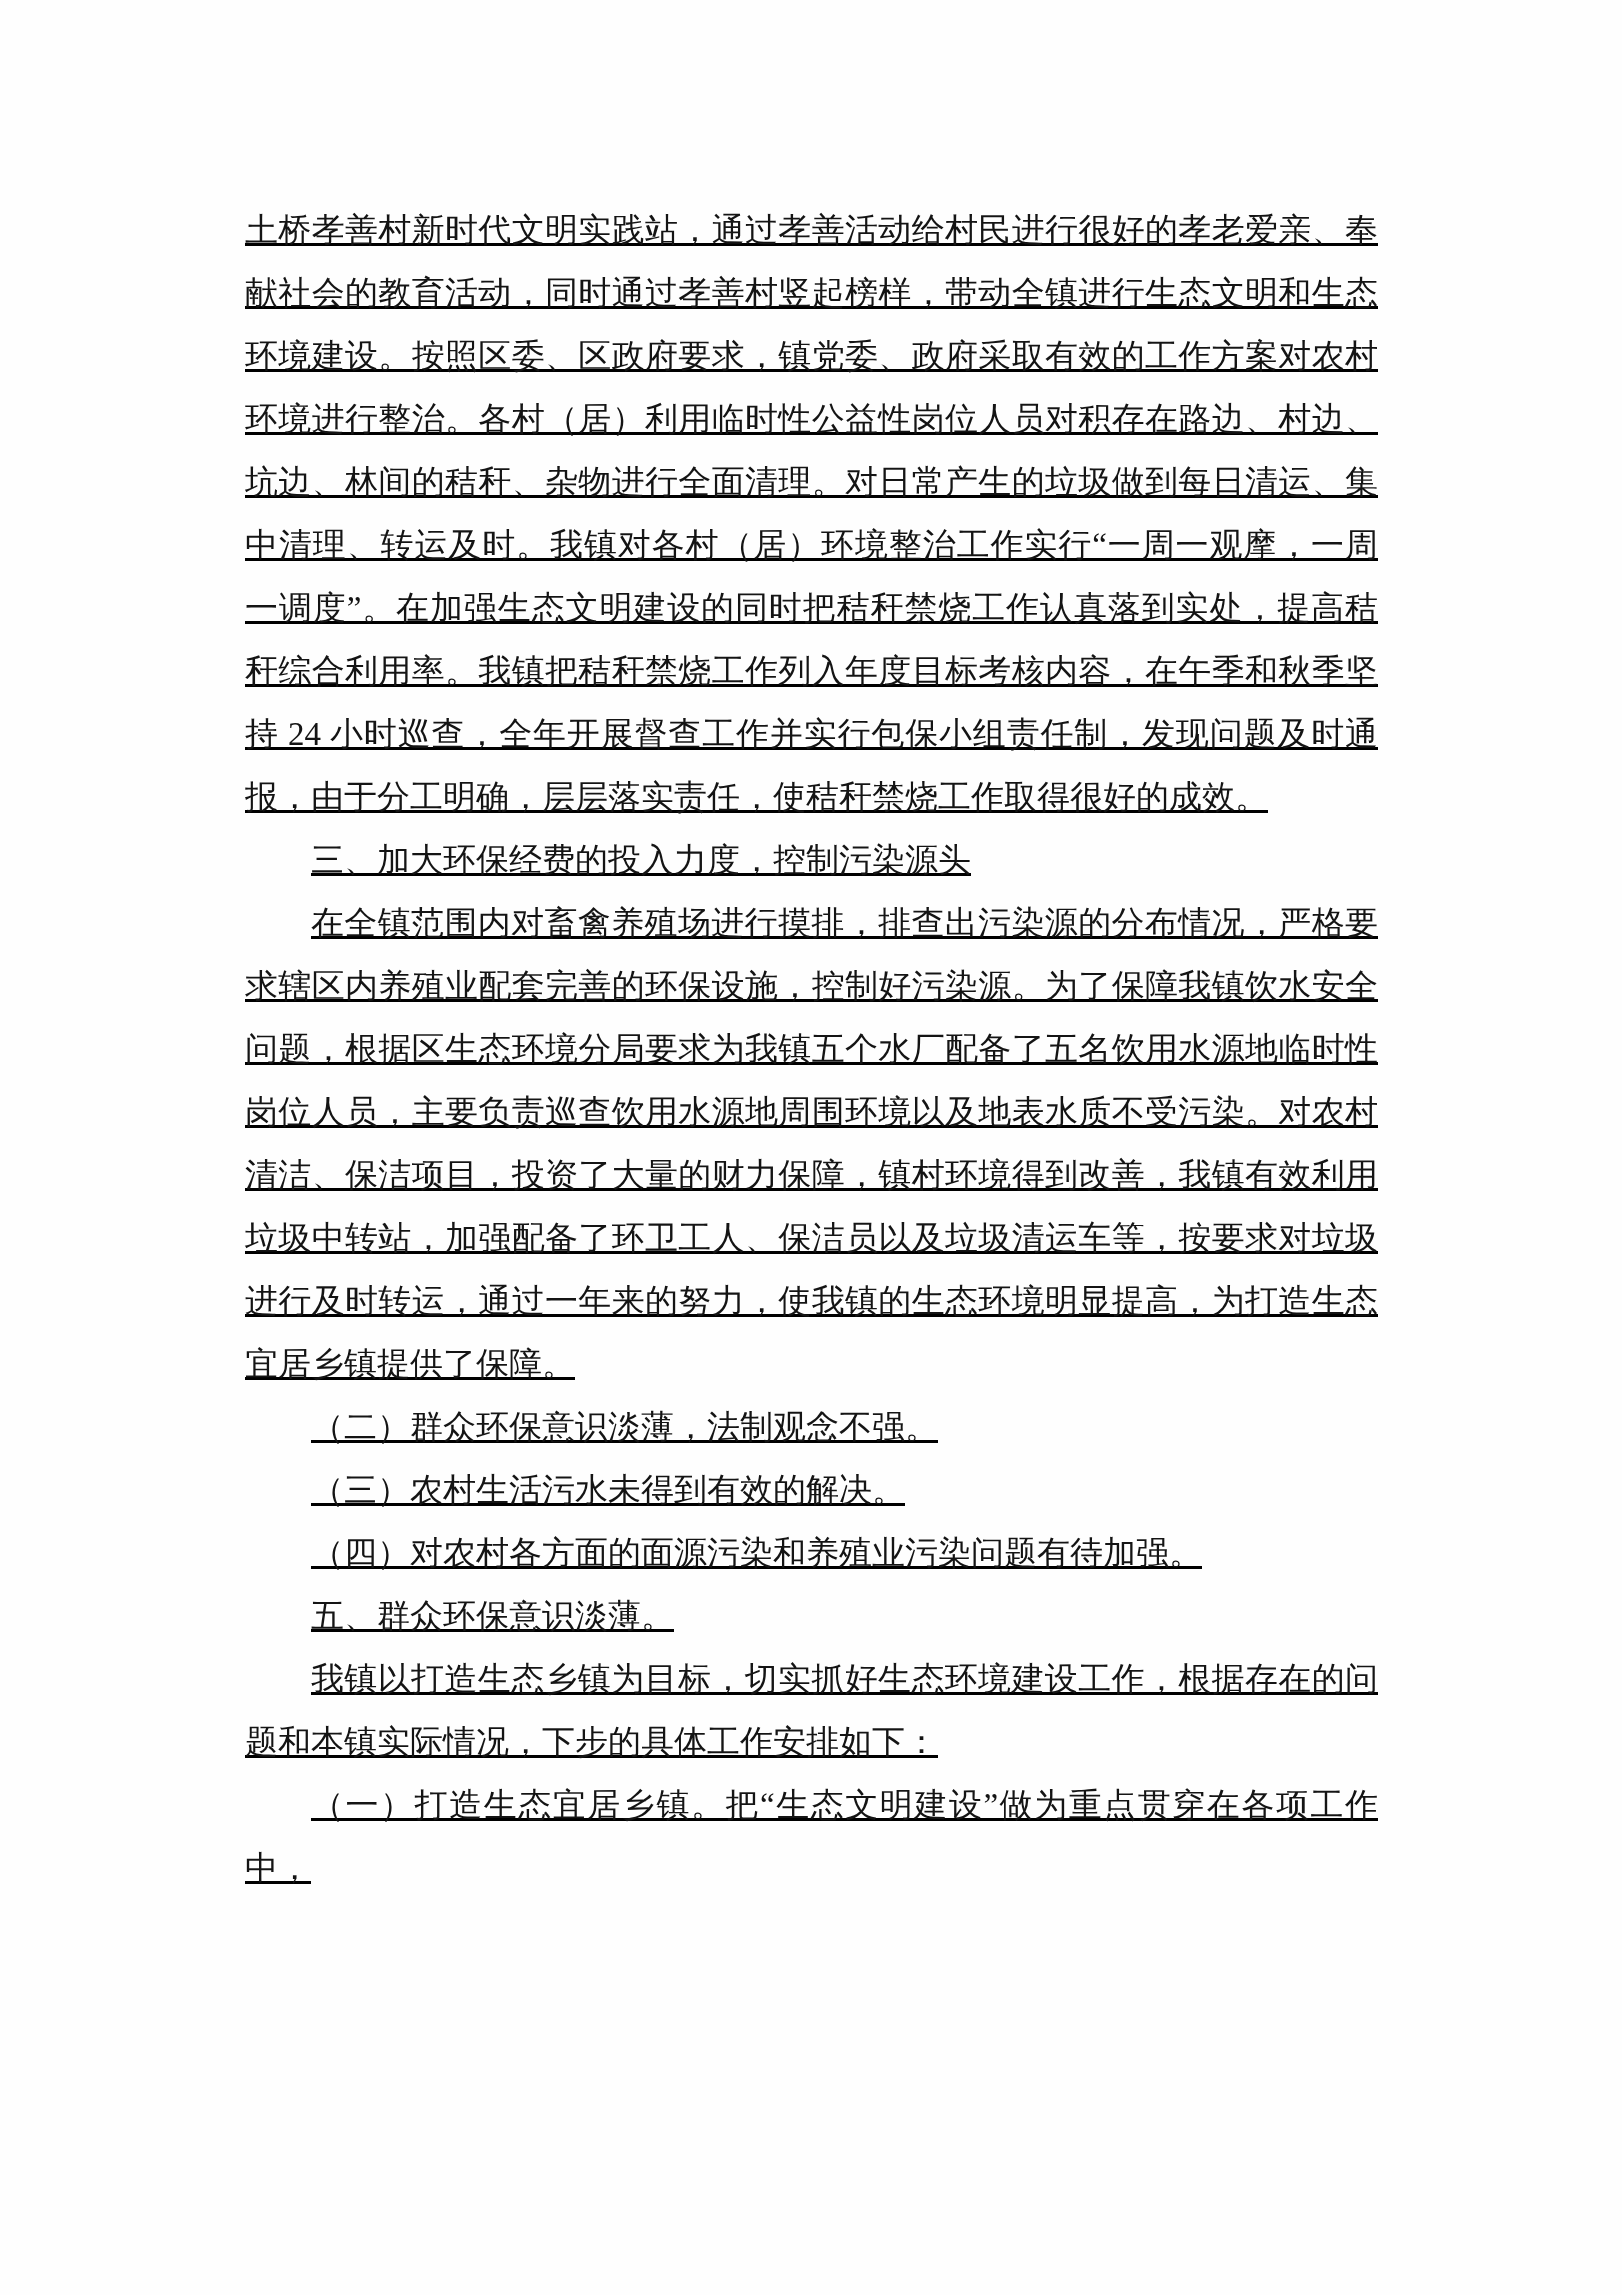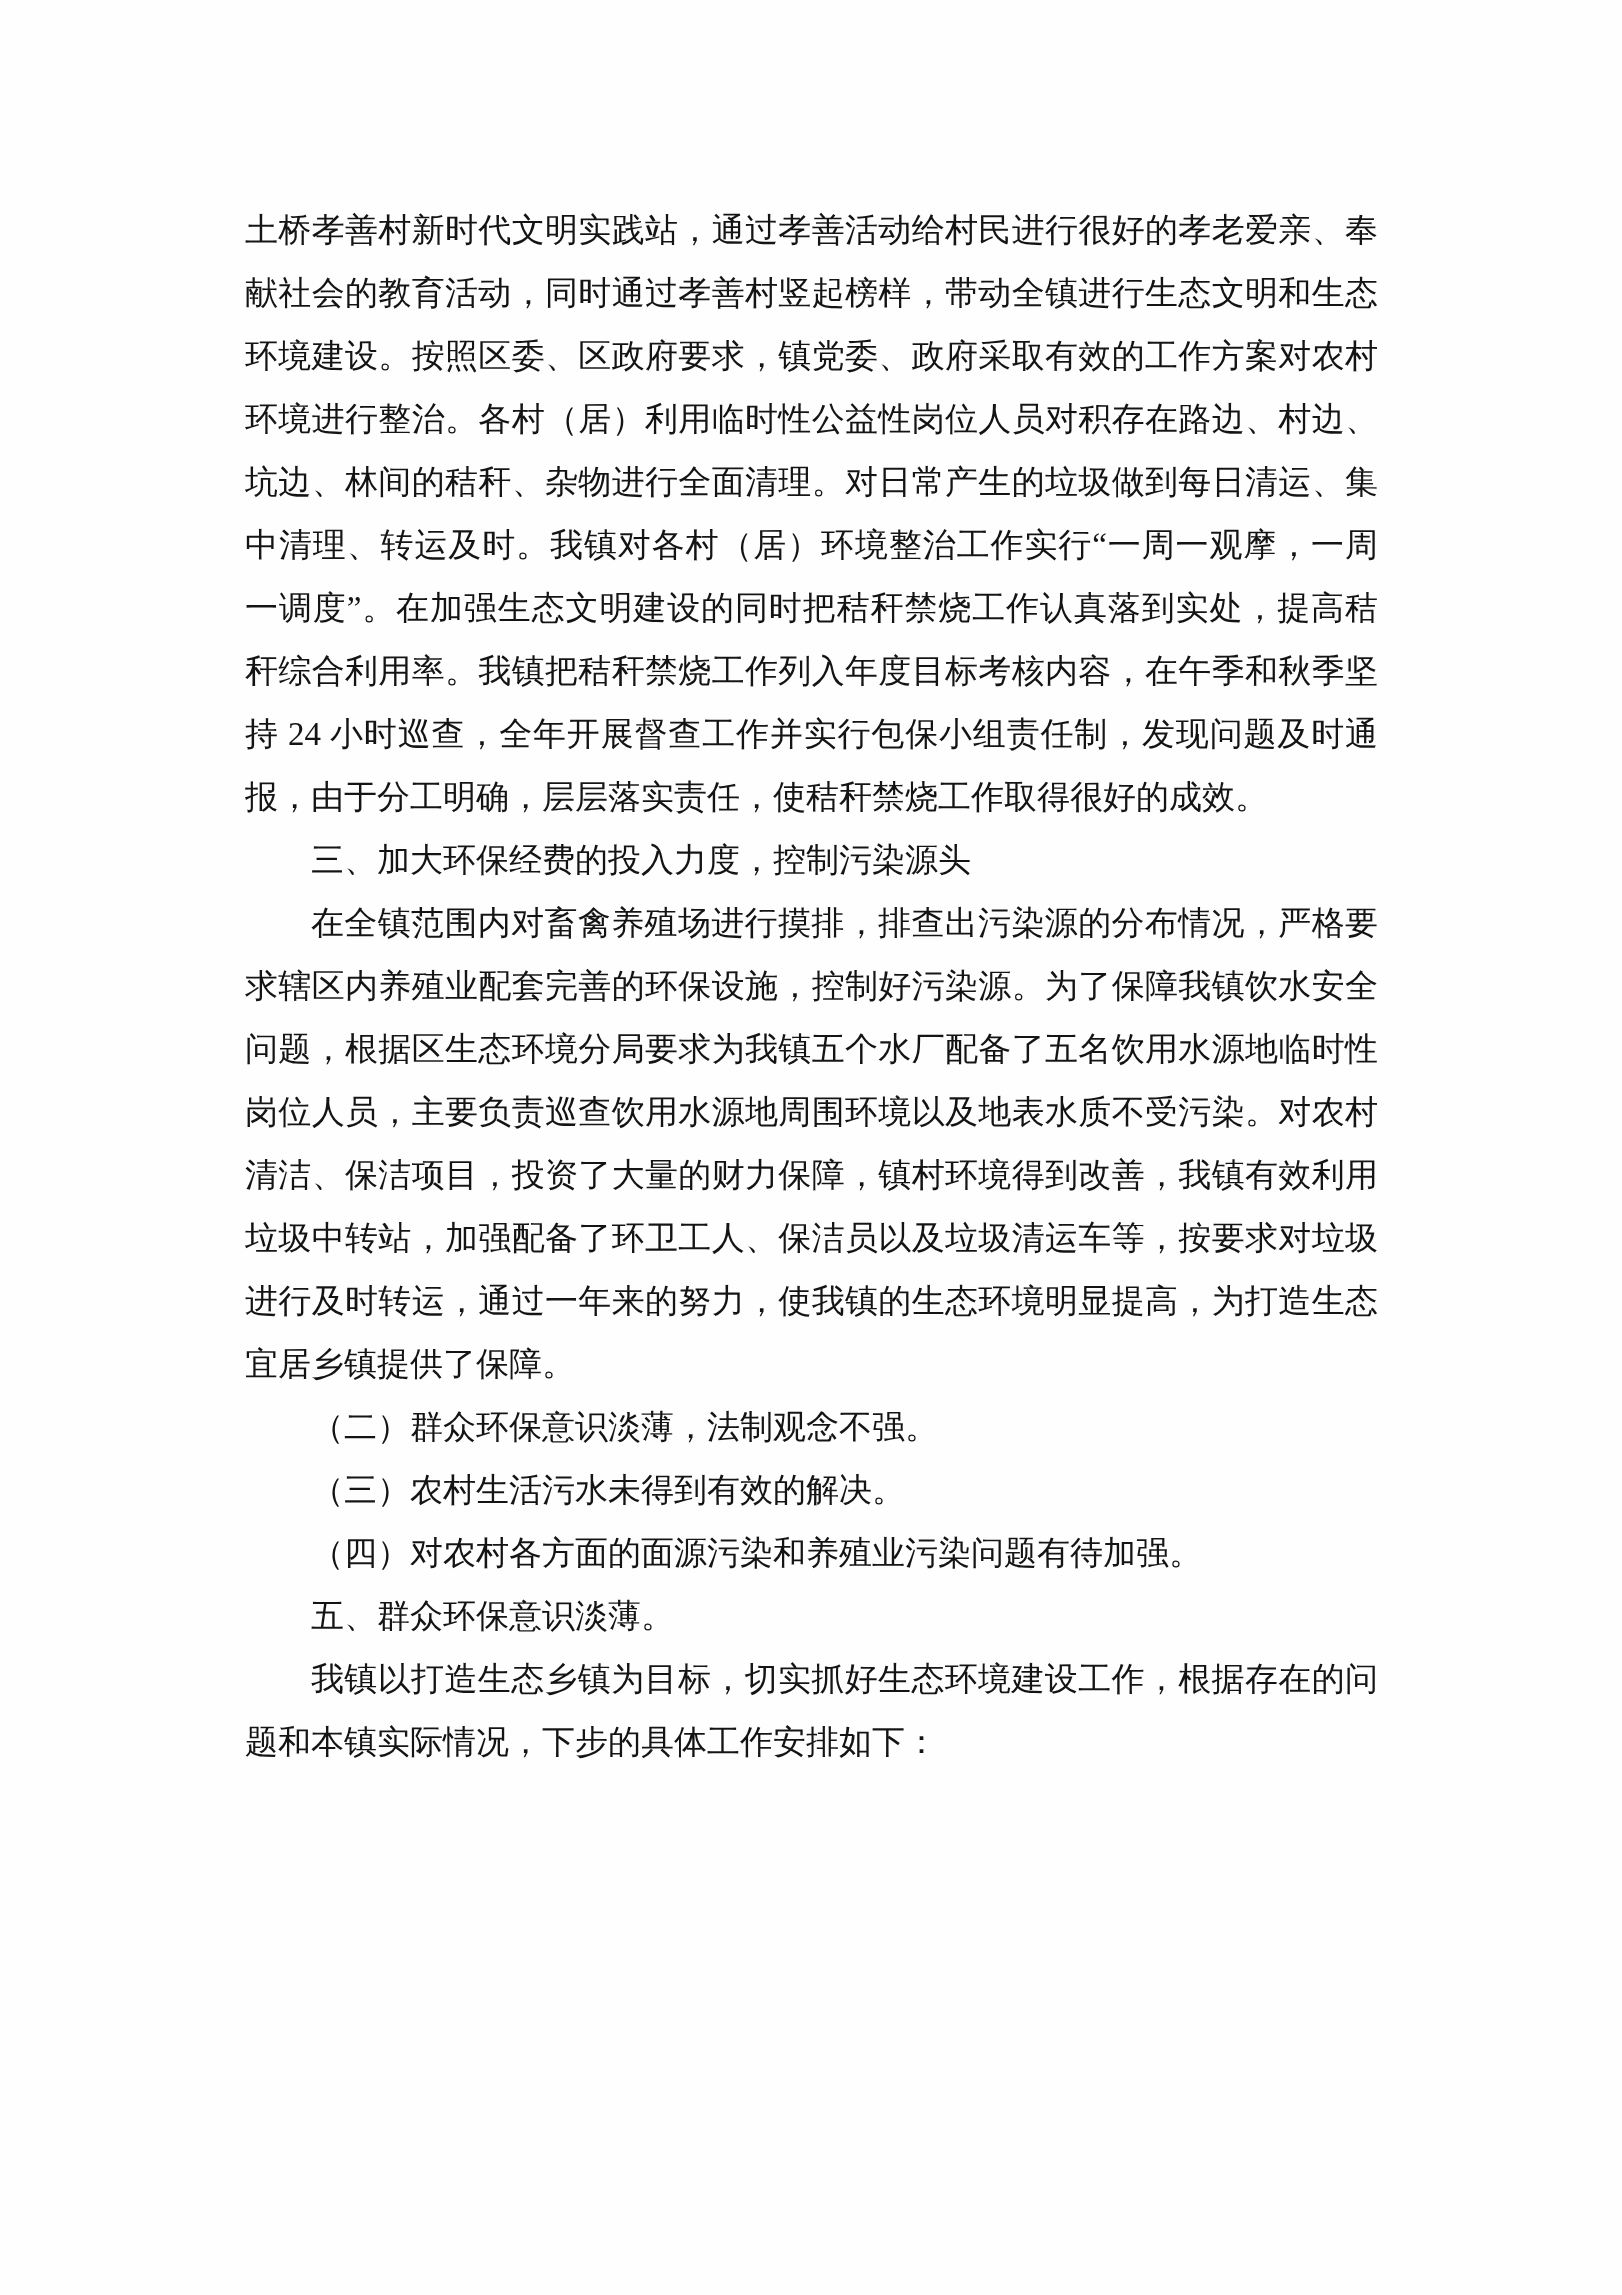--- a/index.html
+++ b/index.html
@@ -11,20 +11,21 @@
     width: 1623px;
     height: 2295px;
     overflow: hidden;
   }
   .page {
     box-sizing: border-box;
     width: 1623px;
     height: 2295px;
     background: #fefefe;
     padding: 199px 245px 0 245px;
+    text-decoration: underline;
   }
   .para {
     margin: 0;
     font-family: "Liberation Serif", "DejaVu Serif", serif;
     font-size: 33px;
     line-height: 63px;
     color: #141414;
     text-align: justify;
     text-justify: inter-ideograph;
     word-break: break-all;
@@ -39,14 +40,15 @@
 
 <div class="page">
   <p class="para">土桥孝善村新时代文明实践站，通过孝善活动给村民进行很好的孝老爱亲、奉献社会的教育活动，同时通过孝善村竖起榜样，带动全镇进行生态文明和生态环境建设。按照区委、区政府要求，镇党委、政府采取有效的工作方案对农村环境进行整治。各村（居）利用临时性公益性岗位人员对积存在路边、村边、坑边、林间的秸秆、杂物进行全面清理。对日常产生的垃圾做到每日清运、集中清理、转运及时。我镇对各村（居）环境整治工作实行“一周一观摩，一周一调度”。在加强生态文明建设的同时把秸秆禁烧工作认真落到实处，提高秸秆综合利用率。我镇把秸秆禁烧工作列入年度目标考核内容，在午季和秋季坚持 24 小时巡查，全年开展督查工作并实行包保小组责任制，发现问题及时通报，由于分工明确，层层落实责任，使秸秆禁烧工作取得很好的成效。</p>
   <p class="para indent">三、加大环保经费的投入力度，控制污染源头</p>
   <p class="para indent">在全镇范围内对畜禽养殖场进行摸排，排查出污染源的分布情况，严格要求辖区内养殖业配套完善的环保设施，控制好污染源。为了保障我镇饮水安全问题，根据区生态环境分局要求为我镇五个水厂配备了五名饮用水源地临时性岗位人员，主要负责巡查饮用水源地周围环境以及地表水质不受污染。对农村清洁、保洁项目，投资了大量的财力保障，镇村环境得到改善，我镇有效利用垃圾中转站，加强配备了环卫工人、保洁员以及垃圾清运车等，按要求对垃圾进行及时转运，通过一年来的努力，使我镇的生态环境明显提高，为打造生态宜居乡镇提供了保障。</p>
   <p class="para indent">（二）群众环保意识淡薄，法制观念不强。</p>
   <p class="para indent">（三）农村生活污水未得到有效的解决。</p>
   <p class="para indent">（四）对农村各方面的面源污染和养殖业污染问题有待加强。</p>
   <p class="para indent">五、群众环保意识淡薄。</p>
   <p class="para indent">我镇以打造生态乡镇为目标，切实抓好生态环境建设工作，根据存在的问题和本镇实际情况，下步的具体工作安排如下：</p>
+  <p class="para indent">（一）打造生态宜居乡镇。把“生态文明建设”做为重点贯穿在各项工作中，</p>
 </div>
 
 
 </body></html>

